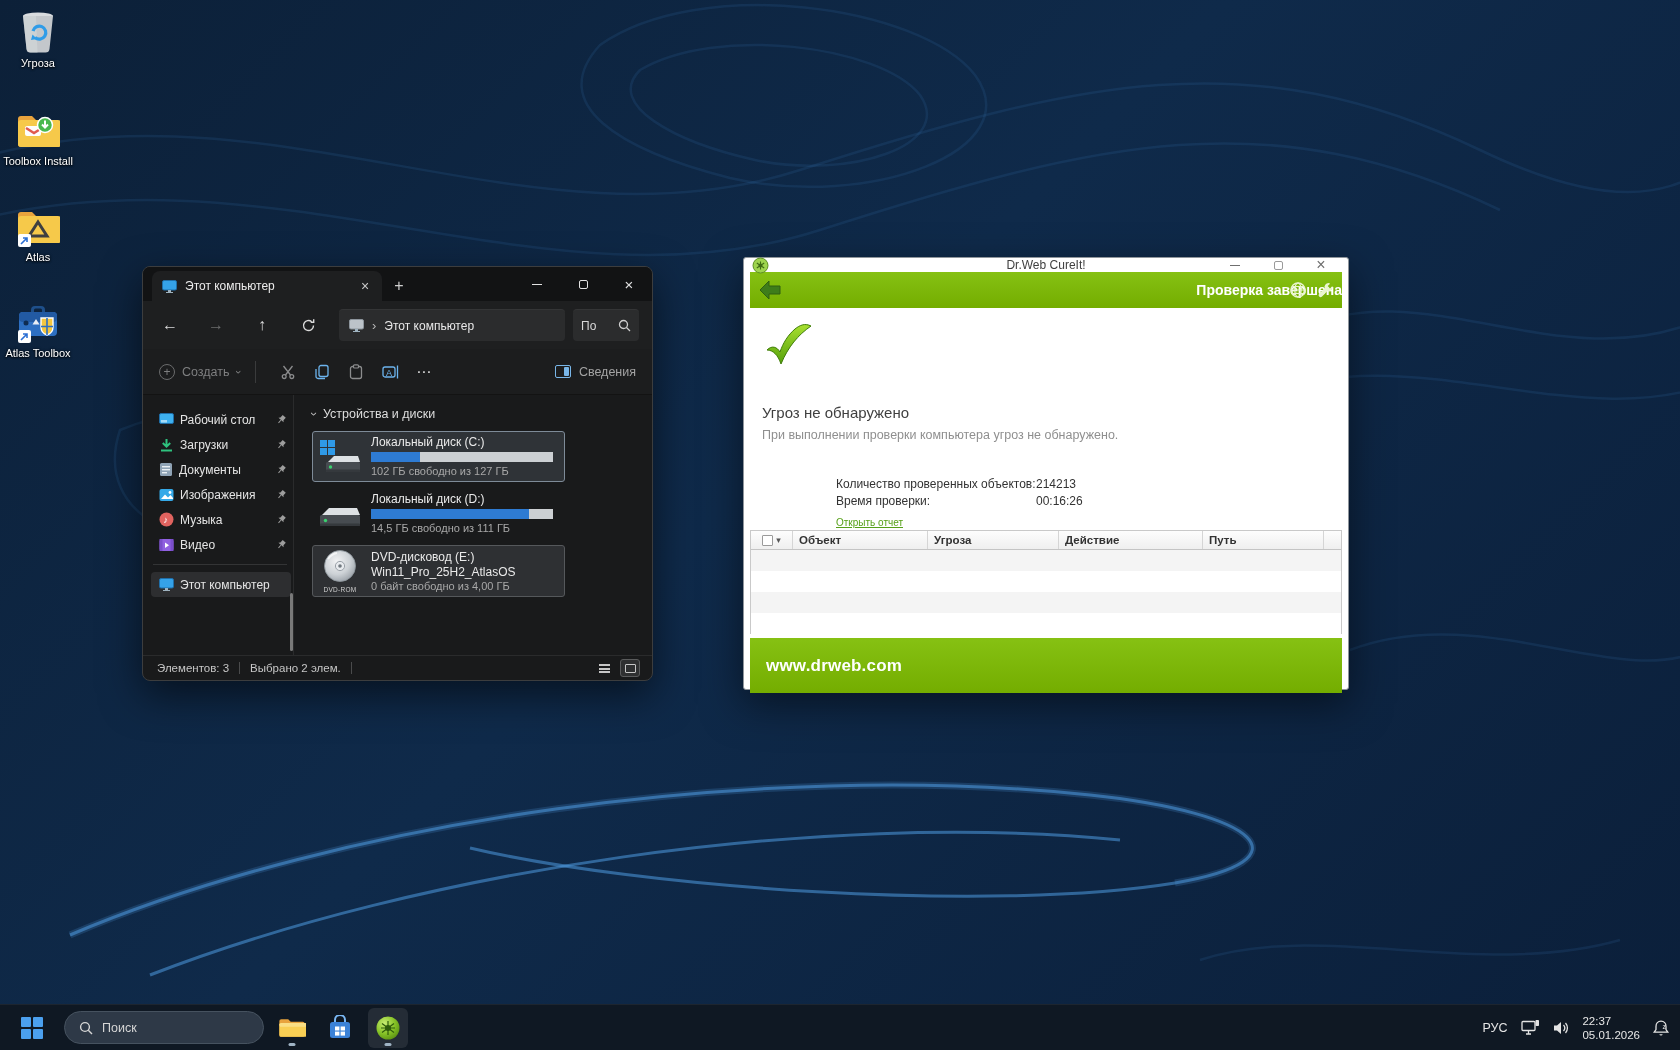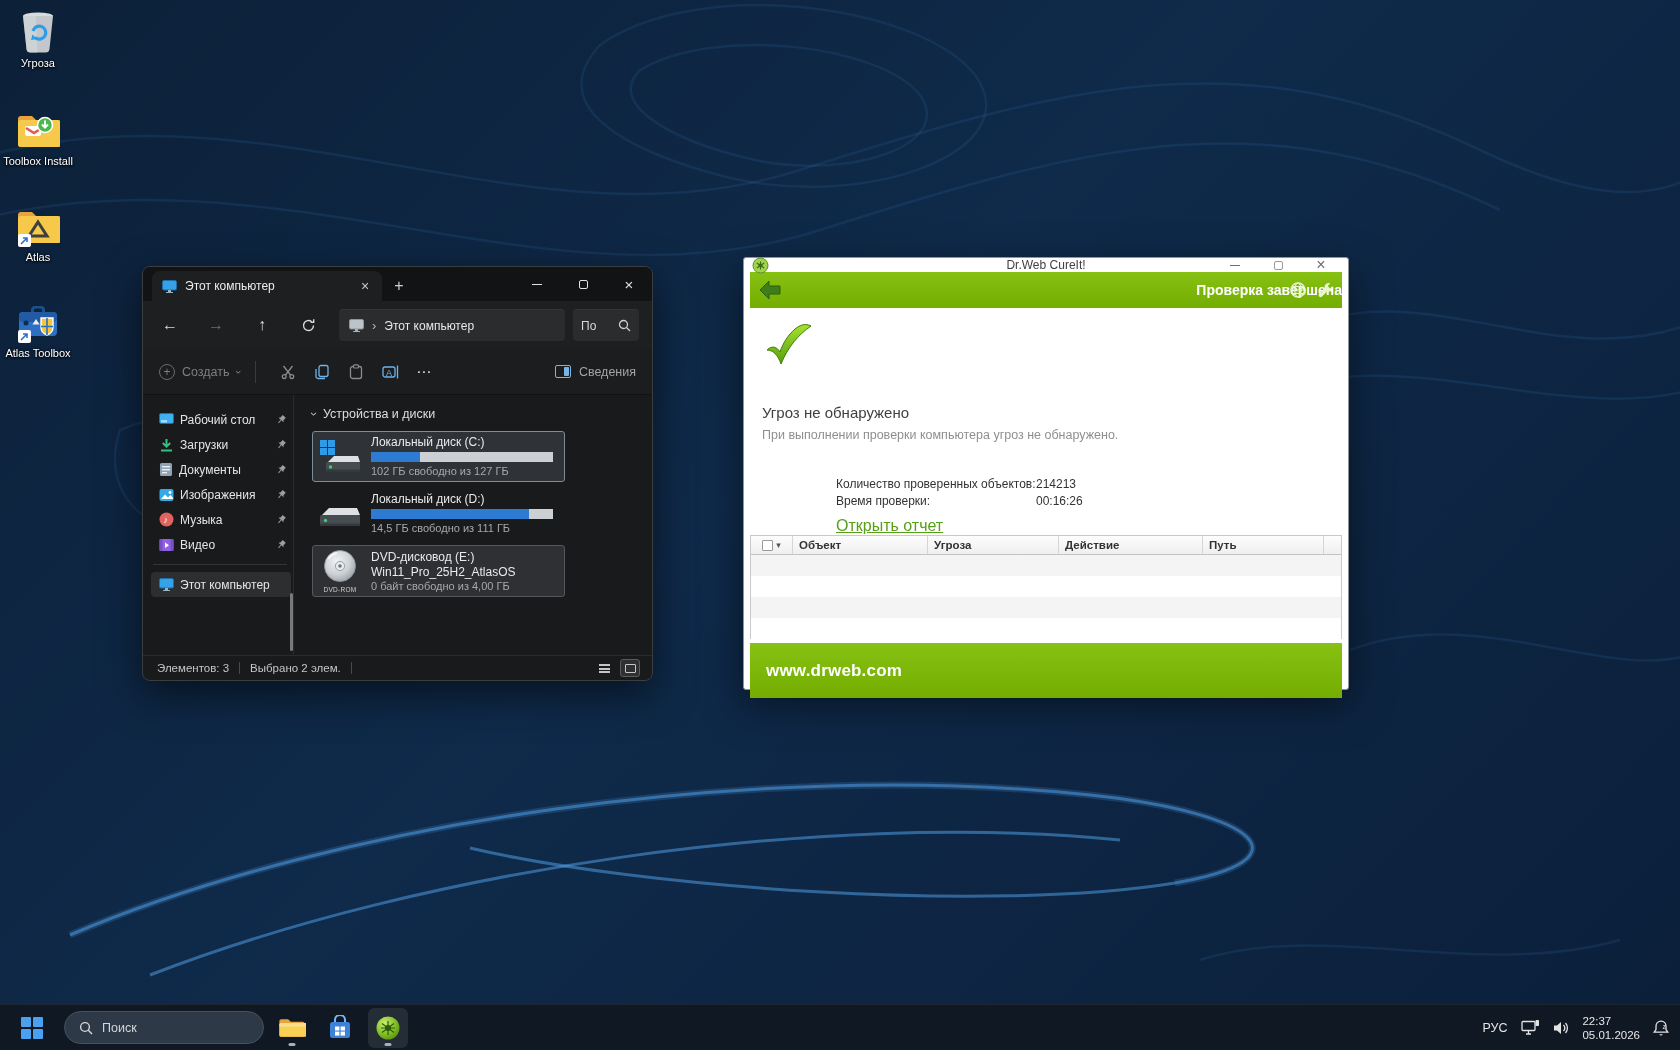--- a/index.html
+++ b/index.html
@@ -109,21 +109,21 @@
   .dw-back { margin-left:8px; z-index:1; }
   .dw-header-icons { margin-left:auto; display:flex; gap:9px; padding-right:8px; z-index:1; }
   .dw-content { flex:1; padding:14px 6px 0; }
   .dw-result { display:flex; gap:26px; margin-left:12px;flex-direction:column; }
   .dw-result-text { padding-top:6px; }
   .dw-result-title { font-size:15px; color:#3f3f3f; margin-bottom:7px; }
   .dw-result-sub { font-size:12.5px; color:#8f8f8f; }
   .dw-stats { margin:34px 0 0 86px; }
   .dw-stat-row { display:flex; font-size:12px; color:#333; line-height:17px; }
   .dw-stat-label { width:200px; }
-  .dw-link { display:inline-block; margin:7px 0 0 86px; font-size:16px; color:#56a018; text-decoration:underline; cursor:pointer; }
+  .dw-link { display:inline-block; margin:7px 0 0 86px; font-size:10px; color:#56a018; text-decoration:underline; cursor:pointer; }
   .dw-table { margin:0 6px; border:1px solid #c9c9c9; border-bottom:none; flex:none; }
   .dw-thead { display:flex; height:19px; background:linear-gradient(#fdfdfd,#efefef); border-bottom:1px solid #c4c4c4; }
   .dw-th { font-size:11.5px; font-weight:700; color:#333; display:flex; align-items:center; padding-left:6px;
            border-right:1px solid #d5d5d5; }
   .dw-th-check { width:42px; gap:3px; justify-content:center; padding-left:0; }
   .checkbox { width:11px; height:11px; border:1px solid #9a9a9a; background:#fff; border-radius:1px; }
   .sort-arrow { font-size:9px; color:#555; }
   .dw-row { height:21px; }
   .dw-row.alt { background:#f4f4f4; }
   .dw-footer { height:55px; background:linear-gradient(#86c113,#74ad00); margin:4px 6px 6px; display:flex;

